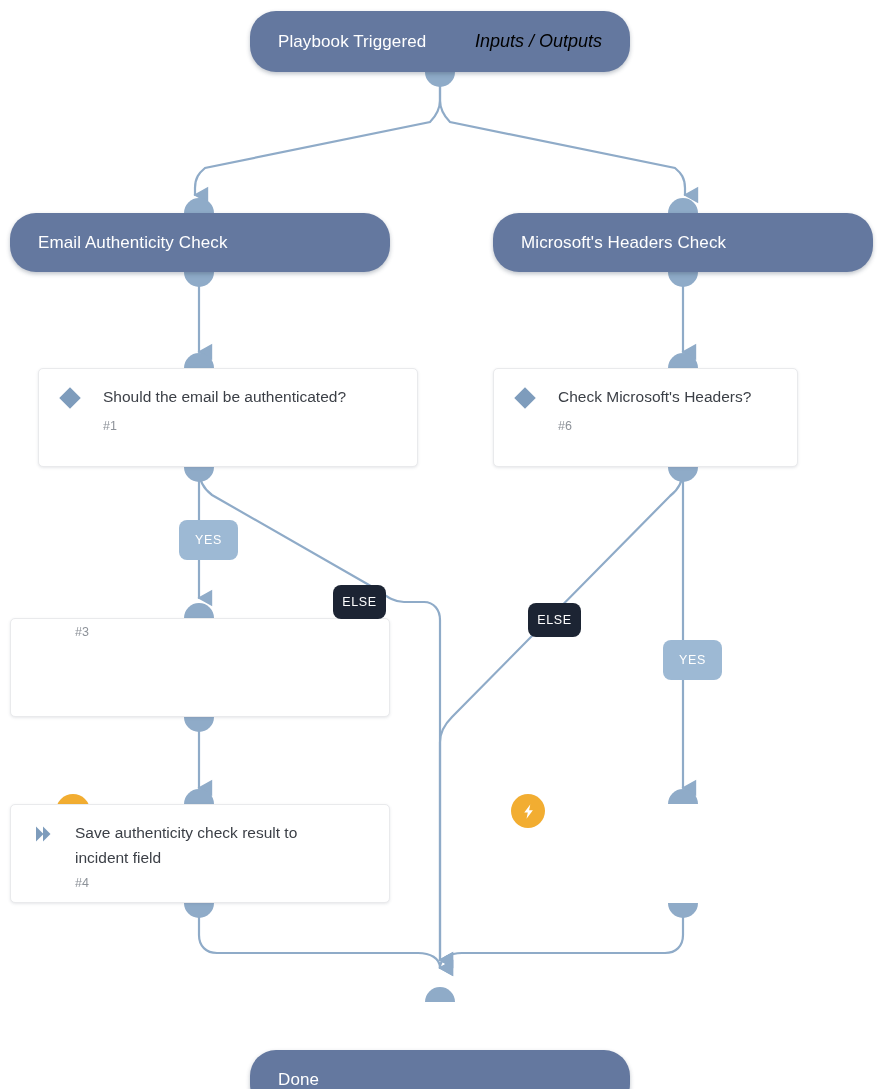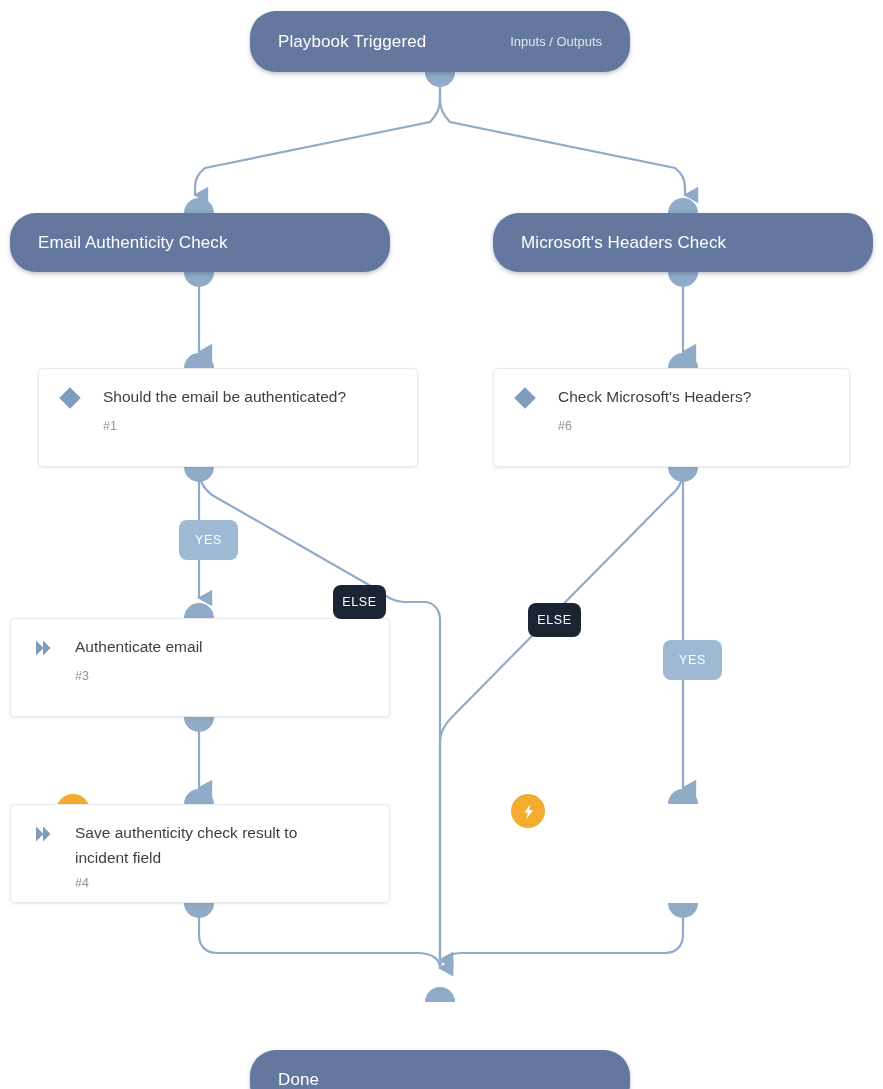--- a/index.html
+++ b/index.html
@@ -39,25 +39,26 @@
     z-index: 3;
   }
   .pill-title {
     color: #ffffff;
     font-size: 17px;
     font-weight: 400;
     letter-spacing: 0.1px;
     white-space: nowrap;
   }
   .pill-sub {
-    color: #e5e5e5;
-    font-size: 13px;
+    color: #000000;
+    font-size: 18px;
     font-weight: 400;
     white-space: nowrap;
     margin-left: auto;
+    font-style: italic;
   }
 
   
   .card {
     position: absolute;
     box-sizing: border-box;
     background: #ffffff;
     border: 1px solid #e9eaec;
     border-radius: 5px;
     box-shadow: 0 1px 3px rgba(60,70,90,0.13);
@@ -230,49 +231,40 @@
     <div class="card-footer">
       <span class="bolt-badge" style="top:425px;">
         <svg width="17" height="17" viewBox="0 0 24 24" aria-hidden="true">
           <path d="M14.5 2 L6 13.4 h5 L9.2 22.2 L18.2 10.4 h-5.3 Z" fill="#ffffff"></path>
         </svg>
       </span>
       <span class="card-num">#1</span>
     </div>
   </div>
 
-  <div class="card" style="left:493px; top:368px; width:357px; height:99px;">
+  <div class="card" style="left:493px; top:368px; width:305px; height:99px;">
     <div class="card-row">
       <span class="card-icon">
         <svg width="26" height="26" viewBox="0 0 26 26" aria-hidden="true">
           <rect x="5.4" y="5.4" width="15.2" height="15.2" fill="#7e9cbc" transform="rotate(45 13 13)"></rect>
         </svg>
       </span>
       <span class="card-title" style="max-width:280px;">Check Microsoft's Headers?</span>
     </div>
     <div class="card-footer">
       <span class="bolt-badge" style="top:425px;">
         <svg width="17" height="17" viewBox="0 0 24 24" aria-hidden="true">
           <path d="M14.5 2 L6 13.4 h5 L9.2 22.2 L18.2 10.4 h-5.3 Z" fill="#ffffff"></path>
         </svg>
       </span>
       <span class="card-num">#6</span>
     </div>
   </div>
 
   <div class="card" style="left:10px; top:618px; width:380px; height:99px;">
-    <div class="card-row">
-      <span class="card-icon">
-        <svg width="22" height="22" viewBox="0 0 22 22" aria-hidden="true">
-          <path d="M5 3.5 L12.5 11 L5 18.5 Z" fill="#7e9cbc"></path>
-          <path d="M12 3.5 L19.5 11 L12 18.5 Z" fill="#7e9cbc"></path>
-        </svg>
-      </span>
-      <span class="card-title" style="max-width:280px;">Authenticate email</span>
-    </div>
     <div class="card-footer">
 
       <span class="card-num">#3</span>
     </div>
   </div>
 
   <div class="card" style="left:10px; top:804px; width:380px; height:99px;">
     <div class="card-row">
       <span class="card-icon">
         <svg width="22" height="22" viewBox="0 0 22 22" aria-hidden="true">

